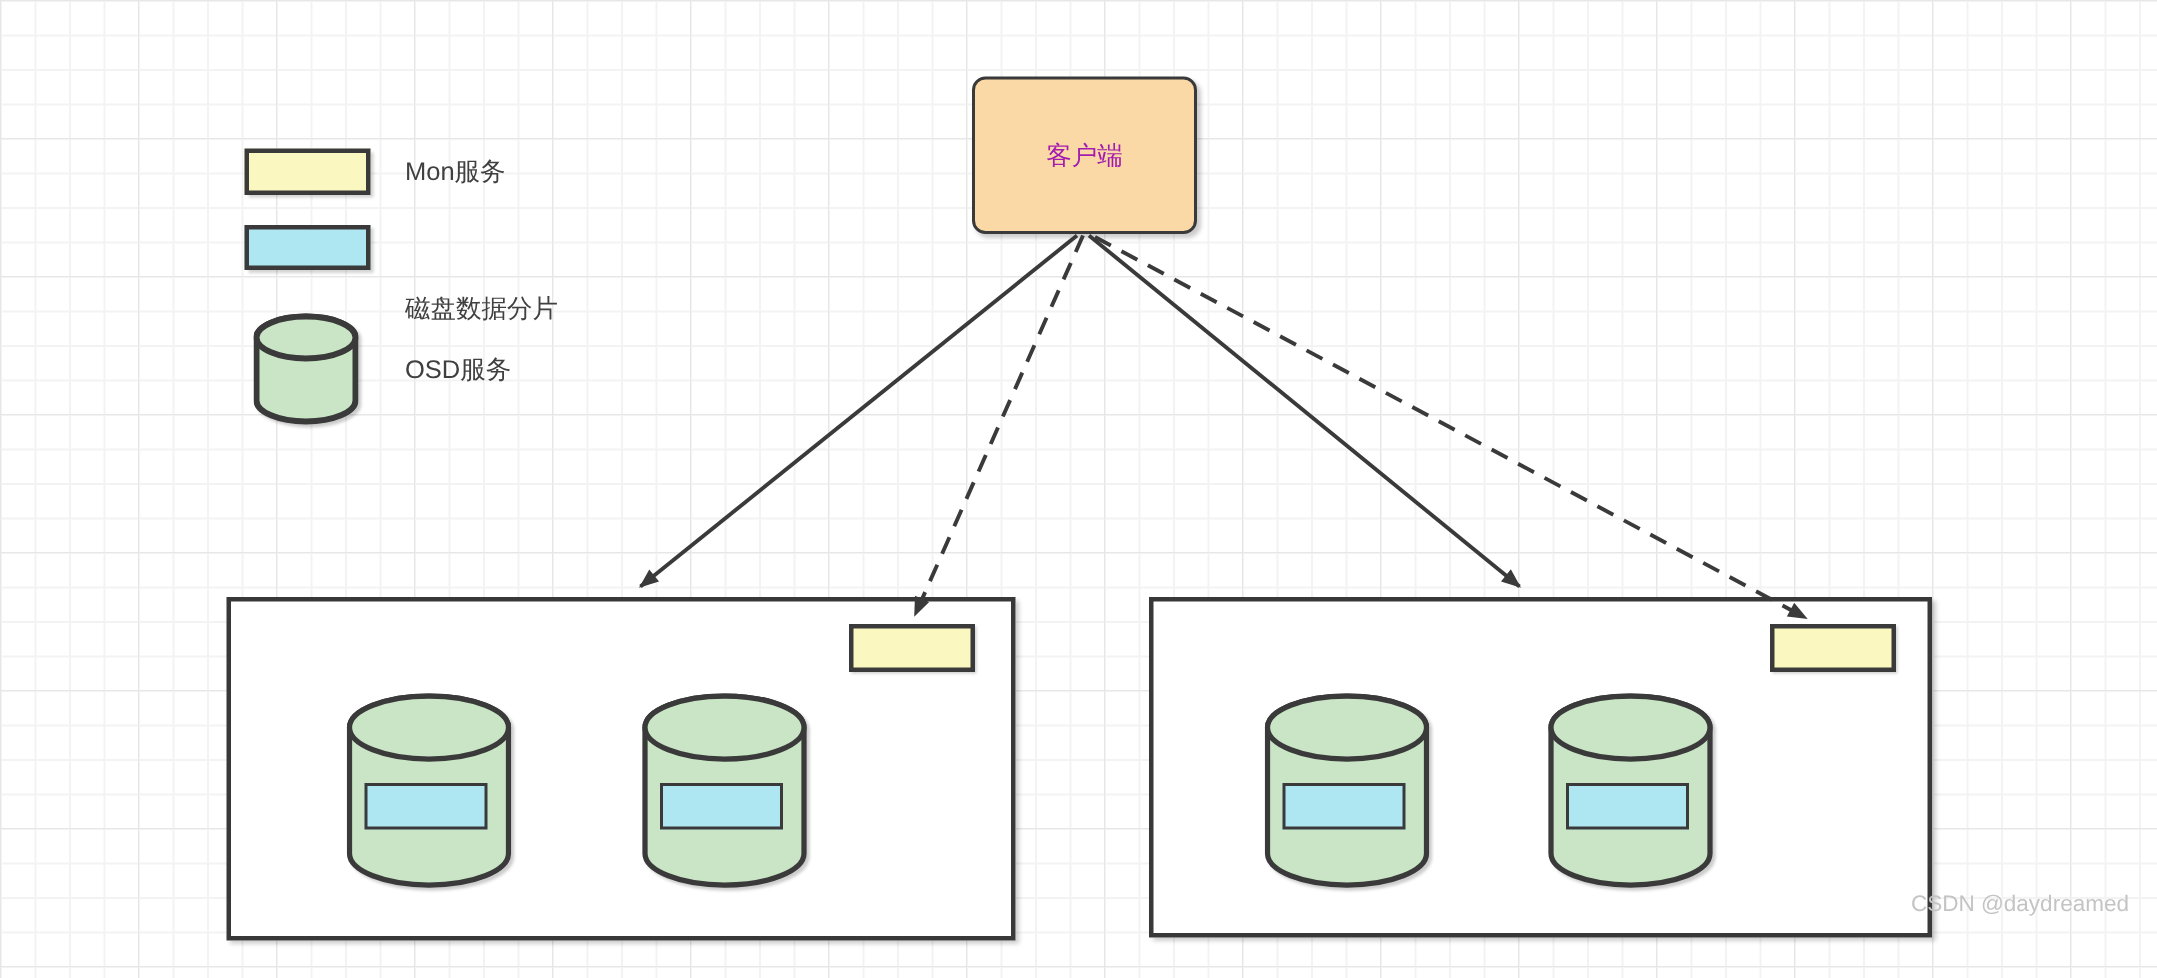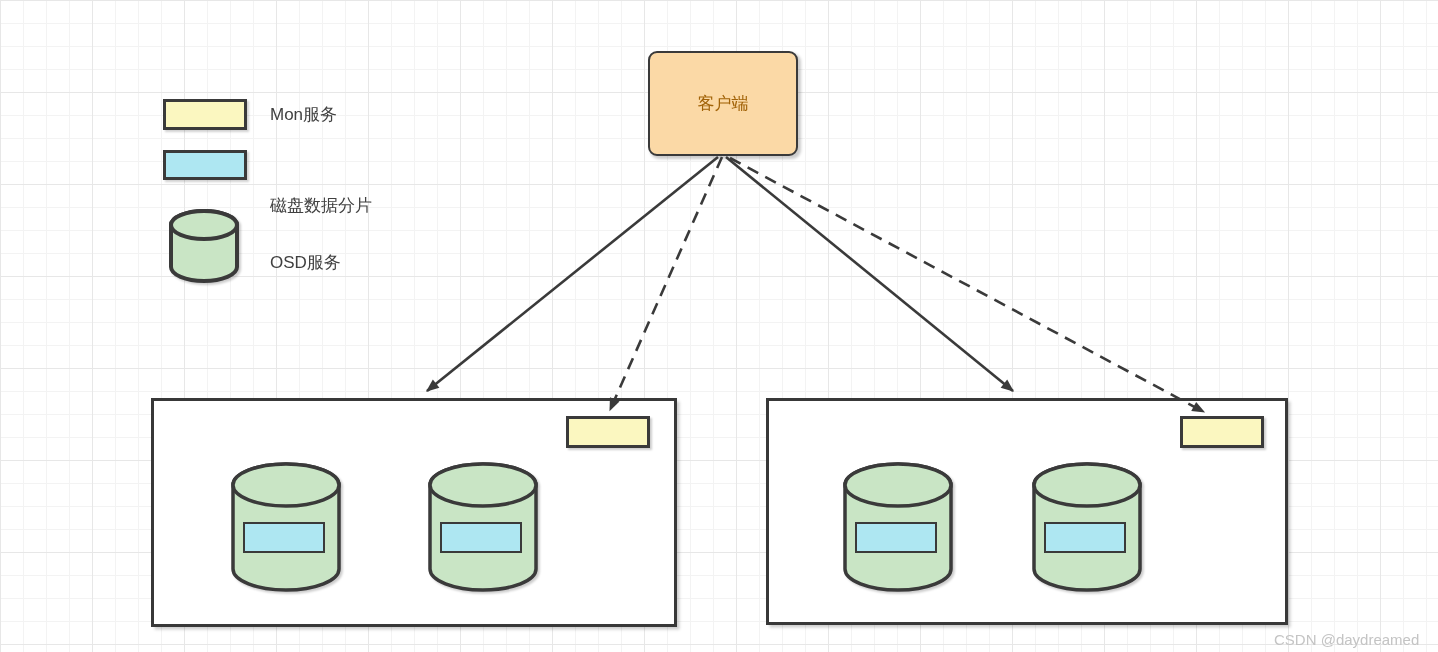--- a/index.html
+++ b/index.html
@@ -21,32 +21,32 @@
     border:3px solid #3a3a3a; box-shadow:2px 2px 2px rgba(0,0,0,.18);
   }
   .sw-mon   { left:163px; top:99px;  height:31px; background:#fbf7c0; }
   .sw-shard { left:163px; top:150px; height:30px; background:#aee7f2; }
   .legend-label {
     position:absolute; left:270px; display:flex; align-items:center;
     font-size:17px; color:#404040; white-space:nowrap;
   }
   .ll-mon   { top:99px;  height:31px; }
   .ll-shard { top:150px; height:30px;margin-top:40px; }
-  .ll-osd   { top:224px; height:76px; }
+  .ll-osd   { top:208px; height:76px; }
   .legend-cyl {
     position:absolute; left:169px; top:208px;
     fill:#c9e5c5; filter:drop-shadow(2px 2px 1px rgba(0,0,0,.2));
   }
   .cyl-stroke { stroke:#3a3a3a; }
   
   .client {
     position:absolute; left:648px; top:51px; width:150px; height:105px;
     box-sizing:border-box; background:#fbd9a6; border:2.5px solid #3a3a3a;
     border-radius:9px; display:flex; align-items:center; justify-content:center;
-    font-size:17px; color:#a16207; box-shadow:2.5px 2.5px 3px rgba(0,0,0,.2);
+    font-size:17px; color:#a21caf; box-shadow:2.5px 2.5px 3px rgba(0,0,0,.2);
   }
   
   .server {
     position:absolute; top:398px; box-sizing:border-box; background:#ffffff;
     border:3px solid #383838; box-shadow:2.5px 2.5px 3px rgba(0,0,0,.2);
   }
   #server1 { left:151px; width:526px; height:229px; }
   #server2 { left:766px; width:522px; height:227px; }
   .mon-rect {
     position:absolute; width:84px; height:32px; box-sizing:border-box;
@@ -67,21 +67,21 @@
   .shard-box {
     position:absolute; left:12px; top:60px; width:82px; height:31px;
     box-sizing:border-box; background:#aee7f2; border:2.5px solid #3a3a3a;
   }
   
   .arrows { position:absolute; left:0; top:0; pointer-events:none; }
   .edge { stroke:#3a3a3a; stroke-width:2.6; fill:none; }
   .edge.dashed { stroke-dasharray:12 8; }
   
   .watermark {
-    position:absolute; left:1274px; top:631px; font-size:15px; color:#c4c4c4;
+    position:absolute; left:1274px; top:594px; font-size:15px; color:#c4c4c4;
     white-space:nowrap;
   }
 </style>
 </head>
 <body>
 
 <div class="canvas">
 
   <div>
     <div class="swatch sw-mon" style="background-color: rgb(251, 247, 192);"></div>

